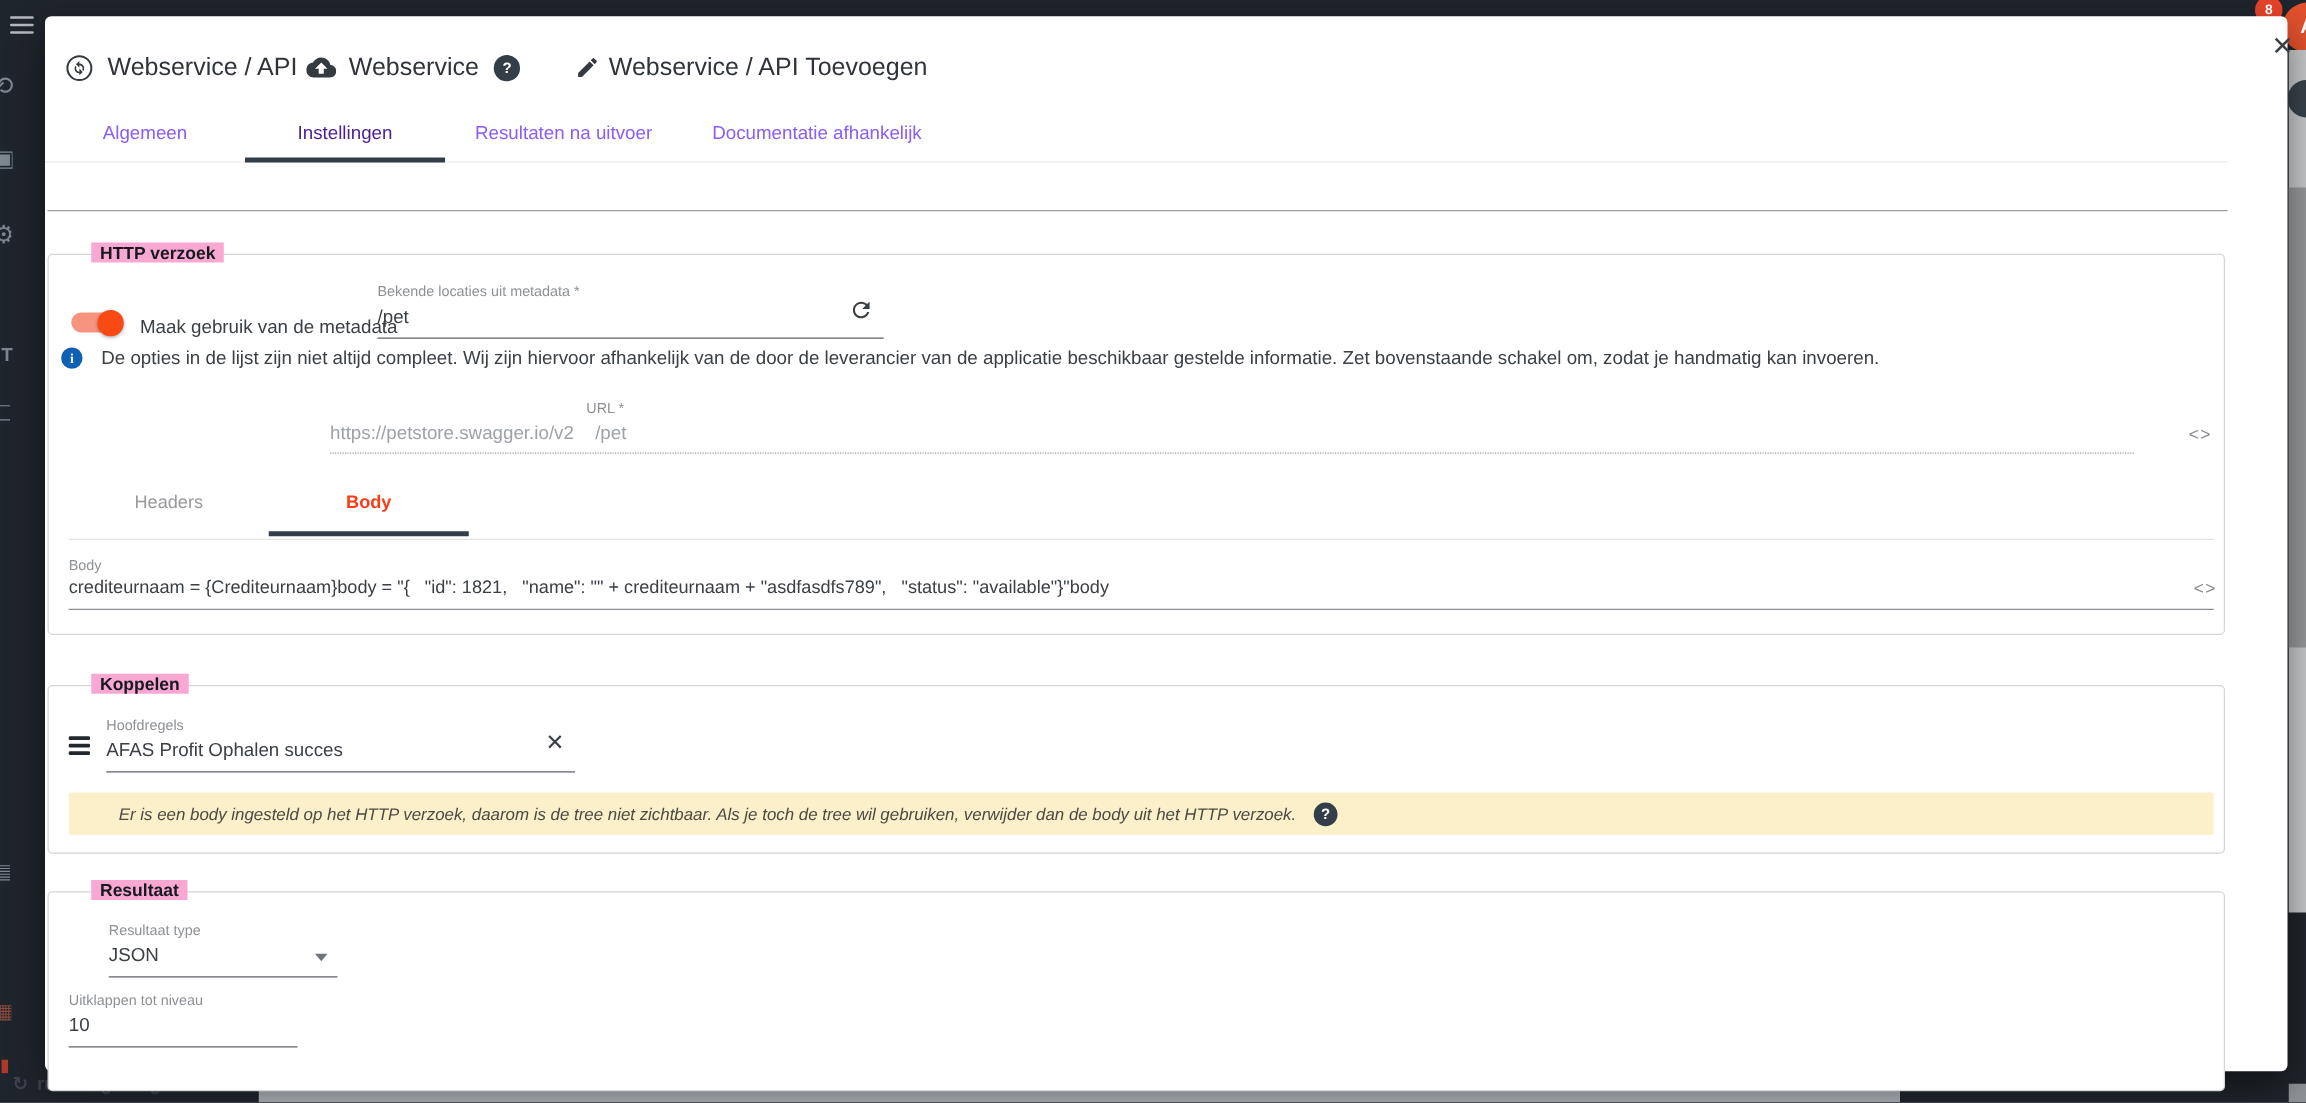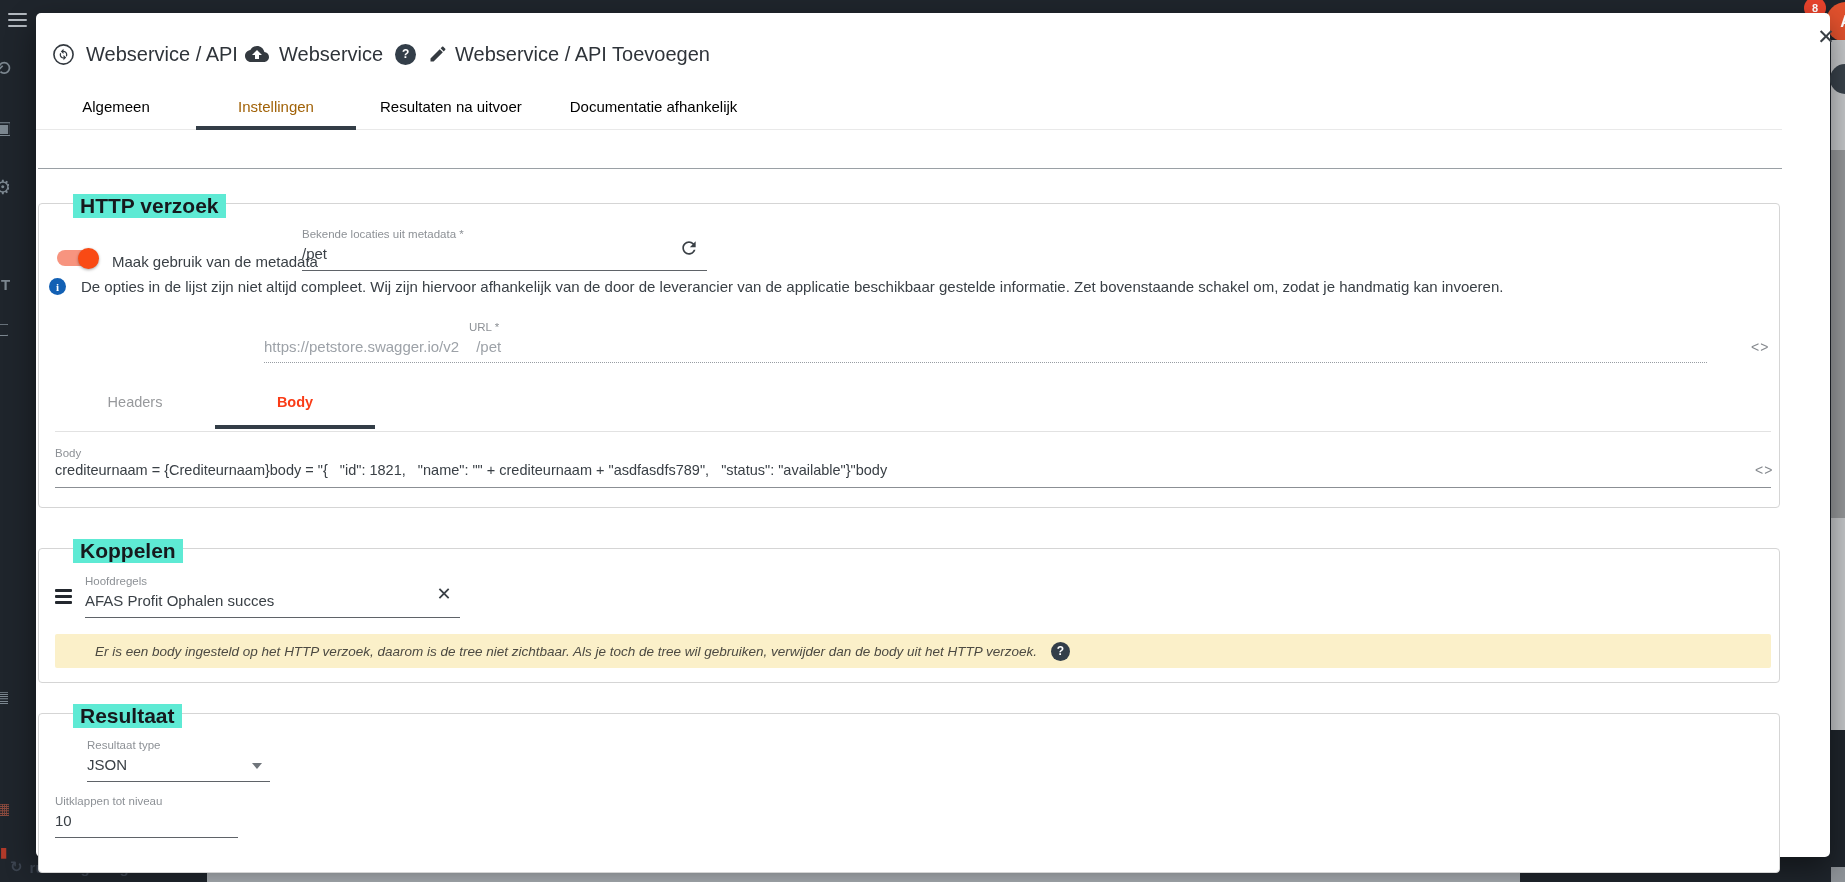--- a/index.html
+++ b/index.html
@@ -24,26 +24,26 @@
          border-radius:5px;box-shadow:0 12px 30px rgba(0,0,0,.45);}
   .hgroup{display:flex;align-items:center;height:26px;color:#2f343a;font-size:20px;}
   .hgroup svg{flex:none;}
   .help-badge{width:21px;height:21px;border-radius:50%;background:#333e49;color:#fff;font-size:12px;
               font-weight:bold;display:flex;align-items:center;justify-content:center;font-style:normal;}
   .close-x{width:28px;height:28px;font-size:21px;color:#3a4046;display:flex;align-items:center;
            justify-content:center;cursor:pointer;}
   
   .tabs{display:flex;border-bottom:1px solid #e9e9e9;height:44px;}
   .tab{position:relative;min-width:160px;padding:0 24px;box-sizing:border-box;text-align:center;
-       line-height:44px;font-size:15px;font-weight:500;color:#000000;cursor:pointer;}
-  .tab.active{color:#a16207;}
+       line-height:44px;font-size:15px;font-weight:500;color:#8b5cf6;cursor:pointer;}
+  .tab.active{color:#4c1d95;}
   .tab.active::after{content:"";position:absolute;left:0;right:0;bottom:-1px;height:4px;background:#333d47;}
   
   .fs{position:absolute;border:1px solid #d5d5d5;border-radius:4px;background:#fff;box-sizing:border-box;}
-  .fs-legend{position:absolute;top:-10px;left:34px;background:#5eead4;padding:0 7px;font-size:21px;
+  .fs-legend{position:absolute;top:-10px;left:34px;background:#f9a8d4;padding:0 7px;font-size:14px;
              font-weight:bold;color:#16191d;}
   
   .flabel{font-size:11.5px;color:#8d9196;line-height:12px;}
   .fvalue{font-size:15px;color:#3a4046;line-height:15px;margin-top:6px;padding-bottom:9px;
           border-bottom:1px solid #5f6368;}
   .field.disabled .fvalue{color:#9da2a8;border-bottom:1px dotted #989da3;padding-bottom:8px;}
   .sel-arrow{position:absolute;width:0;height:0;border-left:5.5px solid transparent;
              border-right:5.5px solid transparent;border-top:6px solid #6f757b;}
   .code-icon{font-size:14px;color:#85898e;letter-spacing:1px;}
   
@@ -118,21 +118,21 @@
     </div>
     <div class="abs hgroup" style="left:209px;top:28px;">
       <span style="display:flex;">
         <svg width="24" height="24" viewBox="0 0 24 24">
             <path fill="#343a40" d="M19.35 10.04C18.67 6.59 15.64 4 12 4 9.11 4 6.6 5.64 5.35 8.04 2.34 8.36 0 10.91 0 14c0 3.31 2.69 6 6 6h13c2.76 0 5-2.24 5-5 0-2.64-2.05-4.78-4.65-4.96zM14 13v4h-4v-4H7l5-5 5 5h-3z"></path>
           </svg>
       </span>
       <span style="margin-left:10px;">Webservice</span>
       <span class="help-badge" style="margin-left:12px;">?</span>
     </div>
-    <div class="abs hgroup" style="left:392px;top:28px;">
+    <div class="abs hgroup" style="left:424px;top:28px;">
       <span style="display:flex;">
         <svg width="20" height="20" viewBox="0 0 24 24">
             <path fill="#343a40" d="M3 17.25V21h3.75L17.81 9.94l-3.75-3.75L3 17.25zM20.71 7.04c.39-.39.39-1.02 0-1.41l-2.34-2.34c-.39-.39-1.02-.39-1.41 0l-1.83 1.83 3.75 3.75 1.83-1.83z"></path>
           </svg>
       </span>
       <span style="margin-left:7px;">Webservice / API Toevoegen</span>
     </div>
     <div class="abs close-x" style="left:1776px;top:10px;">✕</div>
 
     <div class="abs tabs" style="left:0;top:72px;width:1746px;">

